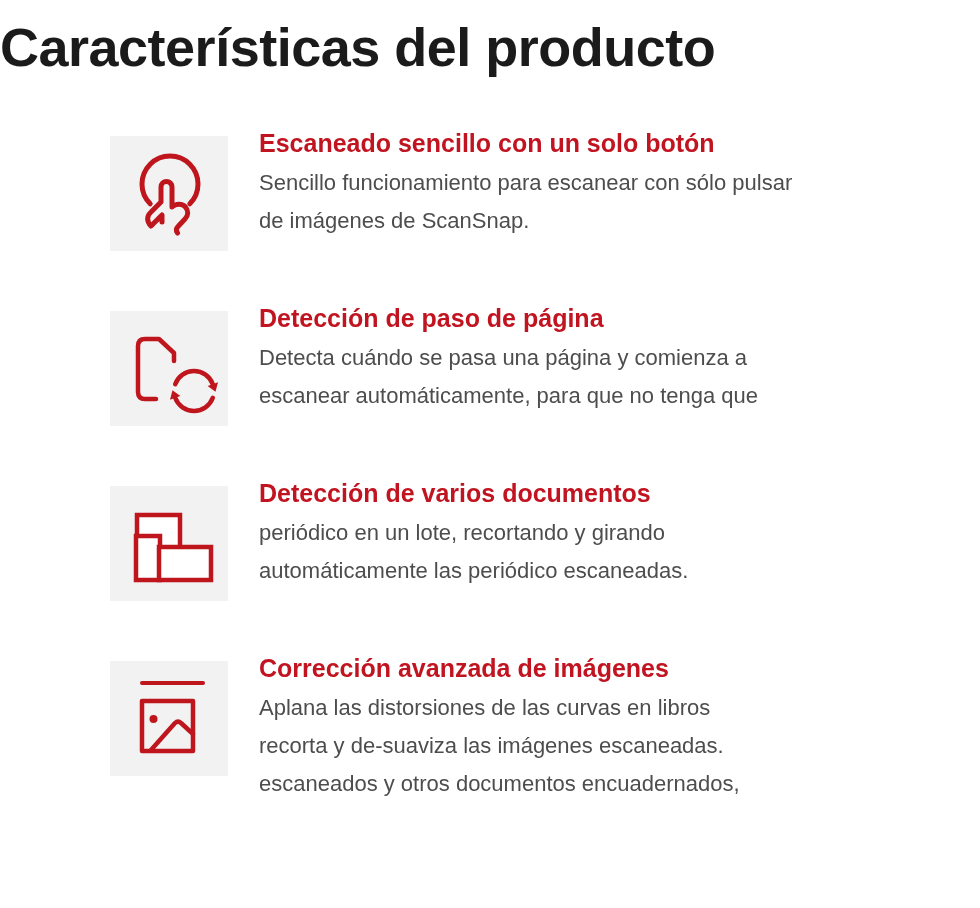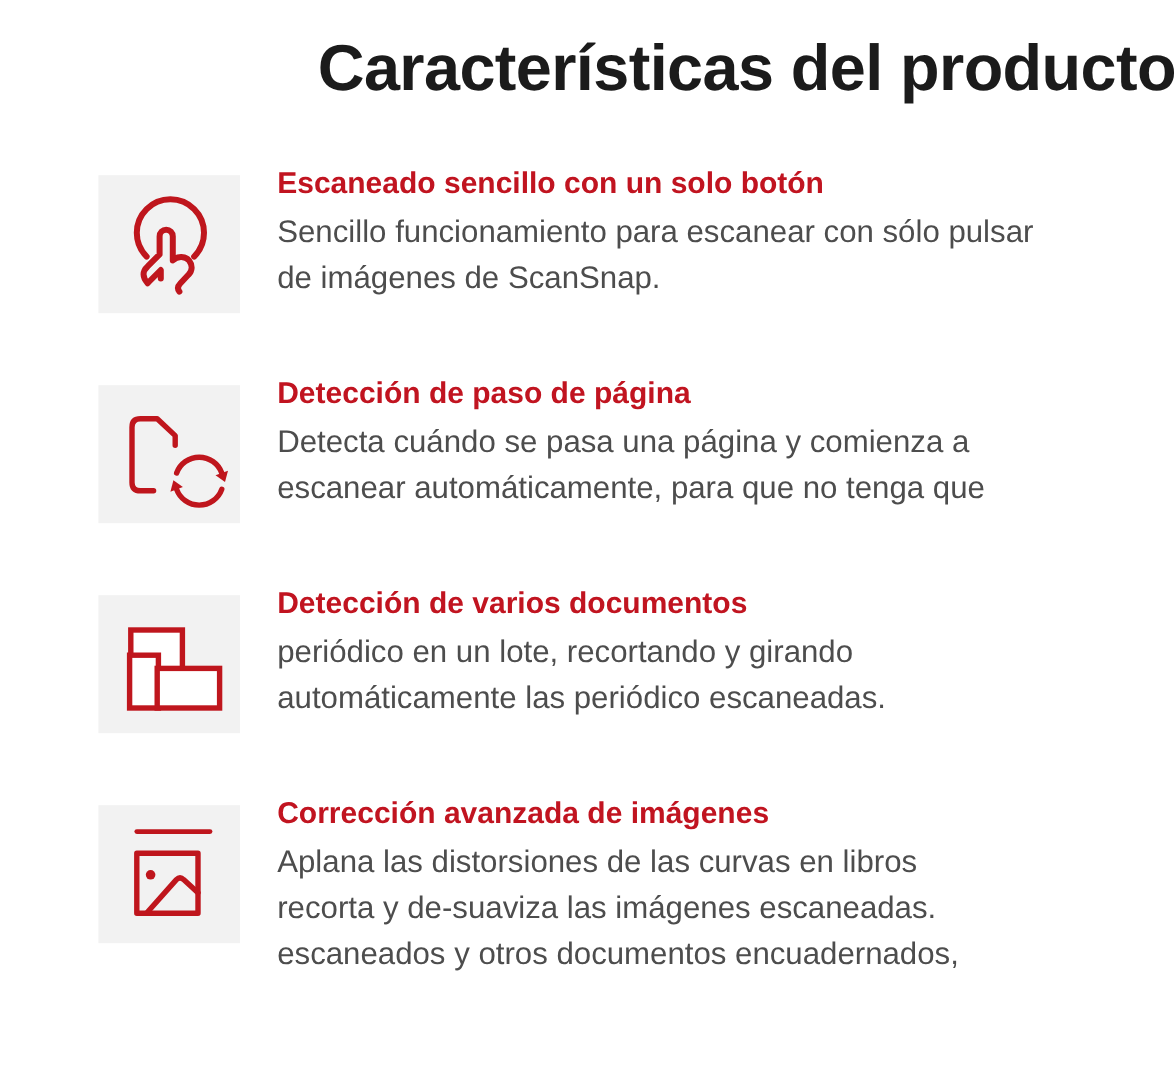--- a/index.html
+++ b/index.html
@@ -2,42 +2,42 @@
 <html><head>
 <meta charset="utf-8">
 <style>
   html,body{margin:0;padding:0;background:#ffffff;}
   .page{
     width:980px;height:908px;background:#ffffff;overflow:hidden;
     font-family:"Liberation Sans","DejaVu Sans",sans-serif;
     -webkit-font-smoothing:antialiased;
   }
   .page-title{
-    margin:0;padding-top:26px;
+    margin:0;padding-top:16px;
     font-size:54px;line-height:62px;font-weight:700;
-    letter-spacing:-0.5px;text-align:right;color:#1b1b1b;
+    letter-spacing:-0.5px;text-align:left;color:#1b1b1b;
   }
-  .features{margin-top:50px;}
+  .features{margin-top:50px;margin-left:28px;}
   .feature{
     display:flex;align-items:flex-start;
     padding-left:82px;margin-bottom:52px;
   }
   .icon-box{
     flex:none;width:118px;height:115px;margin-top:8px;
     background:#f2f2f2;
     display:flex;align-items:center;justify-content:center;
   }
   .icon-box svg{display:block;}
   .feature-body{margin-left:31px;}
   .feature-heading{
     margin:0 0 6px 0;
     font-size:25px;line-height:30px;font-weight:700;color:#c11420;
   }
   .feature-line{
-    font-size:26px;line-height:38px;color:#4d4d4d;white-space:nowrap;
+    font-size:22px;line-height:38px;color:#4d4d4d;white-space:nowrap;
   }
   .stroke{fill:none;stroke:#bf161d;stroke-linecap:round;stroke-linejoin:round;}
   .fillr{fill:#bf161d;stroke:none;}
   .rectw{fill:#ffffff;stroke:#bf161d;}
 </style>
 </head>
 <body>
 
 <div class="page">
 

